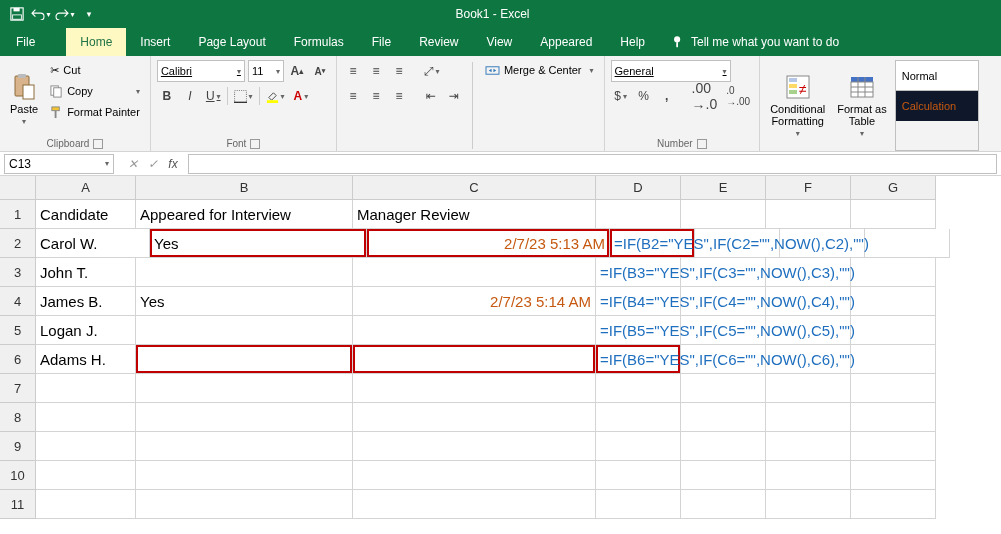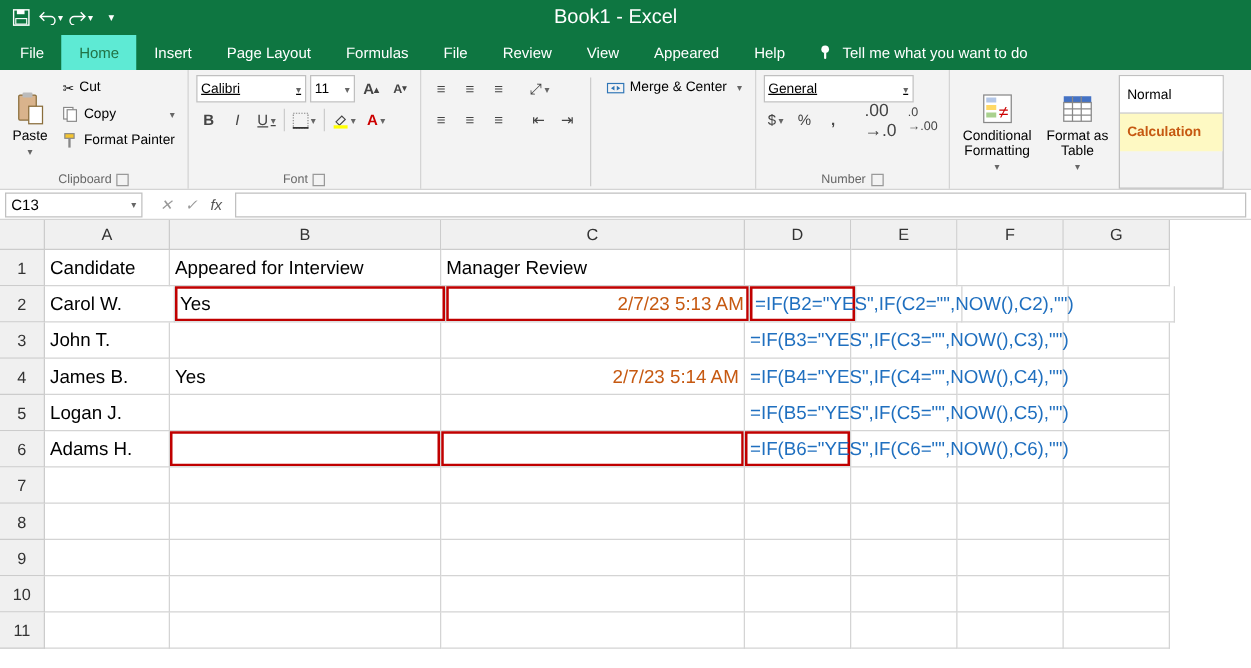--- a/index.html
+++ b/index.html
@@ -1,25 +1,25 @@
 <!DOCTYPE html>
 <html><head>
 <meta charset="utf-8">
 <style>
 * { margin: 0; padding: 0; box-sizing: border-box; font-family: 'Segoe UI', Tahoma, sans-serif; }
 body { background: #fff; width: 1001px; height: 534px; overflow: hidden; font-size: 12px; }
 
 .title-bar { background: #0e7641; height: 28px; display: flex; align-items: center; color: #fff; padding: 0 6px; }
 .title-bar .qat { display: flex; gap: 2px; align-items: center; }
 .title-bar .qat-icon { width: 22px; height: 22px; display: flex; align-items: center; justify-content: center; cursor: pointer; }
-.title-bar .title { flex: 1; text-align: center; font-size: 16px; }
+.title-bar .title { flex: 1; text-align: center; font-size: 12px; }
 
 .menu-bar { background: #0e7641; height: 28px; display: flex; align-items: center; padding: 0 2px; }
 .menu-bar .tab { padding: 0 14px; height: 28px; line-height: 28px; color: #fff; cursor: pointer; font-size: 12px; }
-.menu-bar .tab.active { background: #5eead4; color: #217346; }
+.menu-bar .tab.active { background: #fef9c3; color: #217346; margin-left: 17px; }
 .menu-bar .tellme { display: flex; align-items: center; gap: 6px; color: #fff; padding: 0 12px; cursor: text; font-size: 12px; }
 
 .ribbon { background: #f3f3f3; height: 96px; display: flex; border-bottom: 1px solid #d4d4d4; }
 .group { border-right: 1px solid #d4d4d4; padding: 4px 6px 0 6px; display: flex; flex-direction: column; position: relative; }
 .group-label { font-size: 10px; color: #666; text-align: center; padding-bottom: 2px; margin-top: auto; display: flex; justify-content: center; align-items: center; gap: 4px;}
 .group-label .launcher { width: 10px; height: 10px; border: 1px solid #999; display:inline-block; cursor:pointer; position:relative;}
 .group-body { display: flex; gap: 4px; flex: 1; }
 
 .big-btn { display: flex; flex-direction: column; align-items: center; justify-content: center; padding: 2px 4px; cursor: pointer; font-size: 11px; gap: 2px;}
 .big-btn .ico { width: 28px; height: 28px; display:flex; align-items:center; justify-content:center;}
@@ -33,21 +33,21 @@
 .caret { font-size:8px; color:#666; margin-left:auto; padding-left:4px;}
 
 .icon-row { display:flex; gap:3px; align-items:center; height:22px;}
 .ribbtn { min-width: 20px; height: 20px; display:flex; align-items:center; justify-content:center; cursor:pointer; border:1px solid transparent; padding:0 2px; font-size:12px; color:#444;}
 .ribbtn.split::after { content:"▾"; font-size:8px; color:#666; margin-left:2px;}
 
 .styles-box { display:flex; flex-direction:column; border:1px solid #c0c0c0;}
 .style-cell { width: 82px; height: 30px; display:flex; align-items:center; padding:0 6px; font-size:11px; border-bottom:1px solid #c0c0c0; cursor:pointer;}
 .style-cell:last-child { border-bottom:none;}
 .style-normal { background:#fff; color:#000;}
-.style-calc { background:#fef9c3; color:#c65911; font-weight:bold;}
+.style-calc { background:#0f172a; color:#c65911; font-weight:normal;}
 
 .namebox-row { height: 24px; background:#fff; border-bottom:1px solid #d4d4d4; display:flex; align-items:center;}
 .namebox { width: 110px; border:1px solid #c0c0c0; height: 20px; margin: 2px 4px; display:flex; align-items:center; padding: 0 4px; font-size:12px;}
 .fx-btns { display:flex; gap:2px; padding:0 6px; align-items:center; color:#999;}
 .fx-btn { width:18px; display:flex; justify-content:center; cursor:pointer; font-style:italic;}
 .formula-input { flex:1; border:1px solid #c0c0c0; height:20px; margin:2px 4px 2px 0; padding:0 4px; font-size:12px; display:flex; align-items:center;}
 .corner { width: 36px; height: 24px; background:#f0f0f0; border:1px solid #ccc; border-top:none; border-left:none;}
 .col-headers { display:flex; height:24px;}
 .col-h { background:#f0f0f0; border:1px solid #ccc; border-top:none; border-left:none; display:flex; align-items:center; justify-content:center; font-size:13px; color:#333;}
 .row-h { width:36px; background:#f0f0f0; border:1px solid #ccc; border-top:none; border-left:none; display:flex; align-items:center; justify-content:center; font-size:13px; color:#333;}
@@ -323,21 +323,21 @@
         <div class="cell row-h-cell col-A" style="width: 100px;">Candidate</div>
         <div class="cell row-h-cell col-B" style="width: 217px;">Appeared for Interview</div>
         <div class="cell row-h-cell col-C" style="width: 243px;">Manager Review</div>
         <div class="cell row-h-cell col-D" style="width: 85px;"></div>
         <div class="cell row-h-cell col-E" style="width: 85px;"></div>
         <div class="cell row-h-cell col-F" style="width: 85px;"></div>
         <div class="cell row-h-cell col-G" style="width: 85px;"></div>
       </div>
       <div class="grid-row">
         <div class="row-h row-h-cell">2</div>
-        <div class="cell row-h-cell col-A" style="width: 104px;">Carol W.</div>
+        <div class="cell row-h-cell col-A" style="width: 114px;">Carol W.</div>
         <div class="cell row-h-cell col-B hl" style="width: 217px;">Yes</div>
         <div class="cell row-h-cell col-C hl date-val" style="width: 243px;">2/7/23 5:13 AM</div>
         <div class="cell row-h-cell col-D hl formula-text" style="width: 85px; overflow: visible; z-index: 1;">=IF(B2="YES",IF(C2="",NOW(),C2),"")</div>
         <div class="cell row-h-cell col-E" style="width: 85px;"></div>
         <div class="cell row-h-cell col-F" style="width: 85px;"></div>
         <div class="cell row-h-cell col-G" style="width: 85px;"></div>
       </div>
       <div class="grid-row">
         <div class="row-h row-h-cell">3</div>
         <div class="cell row-h-cell col-A" style="width: 100px;">John T.</div>

